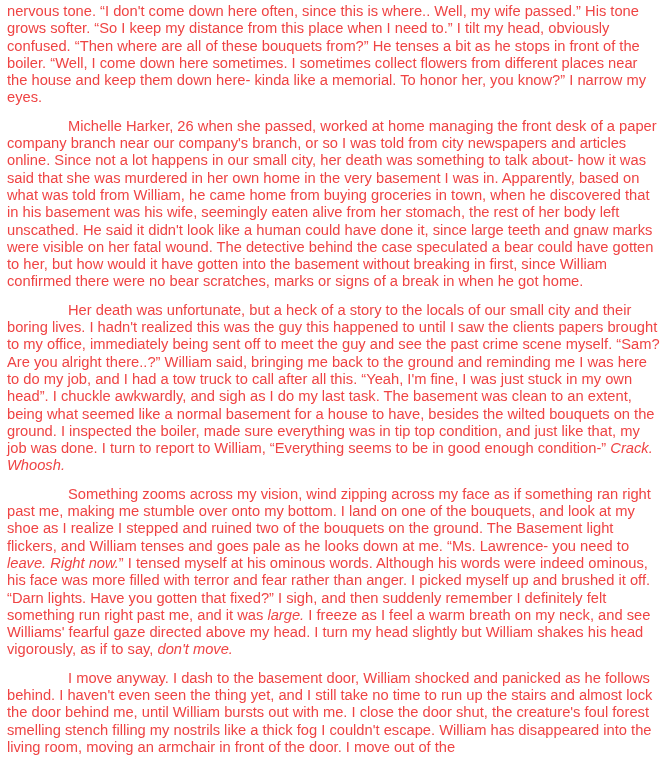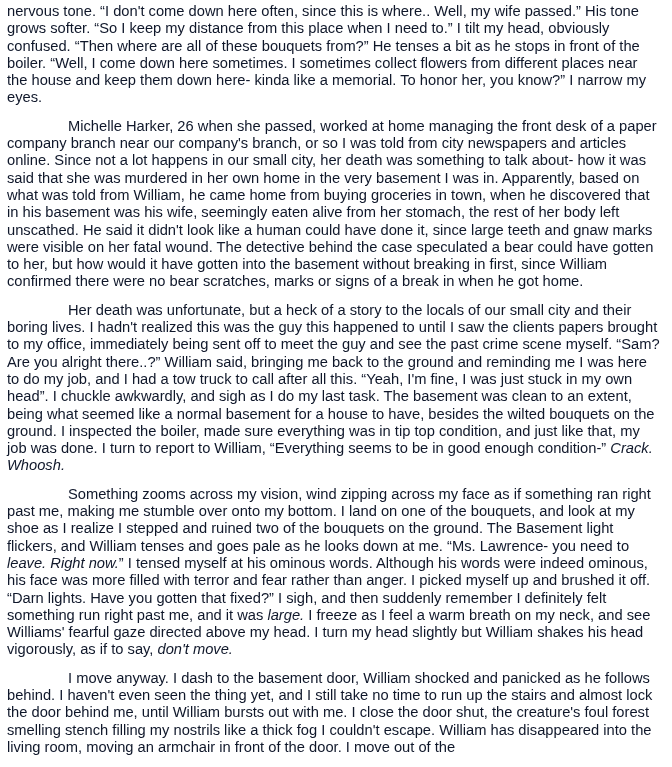--- a/index.html
+++ b/index.html
@@ -12,21 +12,21 @@
     height: 767px;
     overflow: hidden;
   }
   .doc {
     box-sizing: content-box;
     width: 654px;
     padding: 3px 11px 0 7px;
     font-family: "Liberation Sans", "DejaVu Sans", sans-serif;
     font-size: 14.7px;
     line-height: 17.3px;
-    color: #0f172a;
+    color: #ef4444;
     text-align: left;
   }
   .para {
     margin: 0 0 11px 0;
     text-indent: 61px;
     white-space: pre-wrap;
     word-spacing: normal;
   }
   .para.no-indent {
     text-indent: 0;

